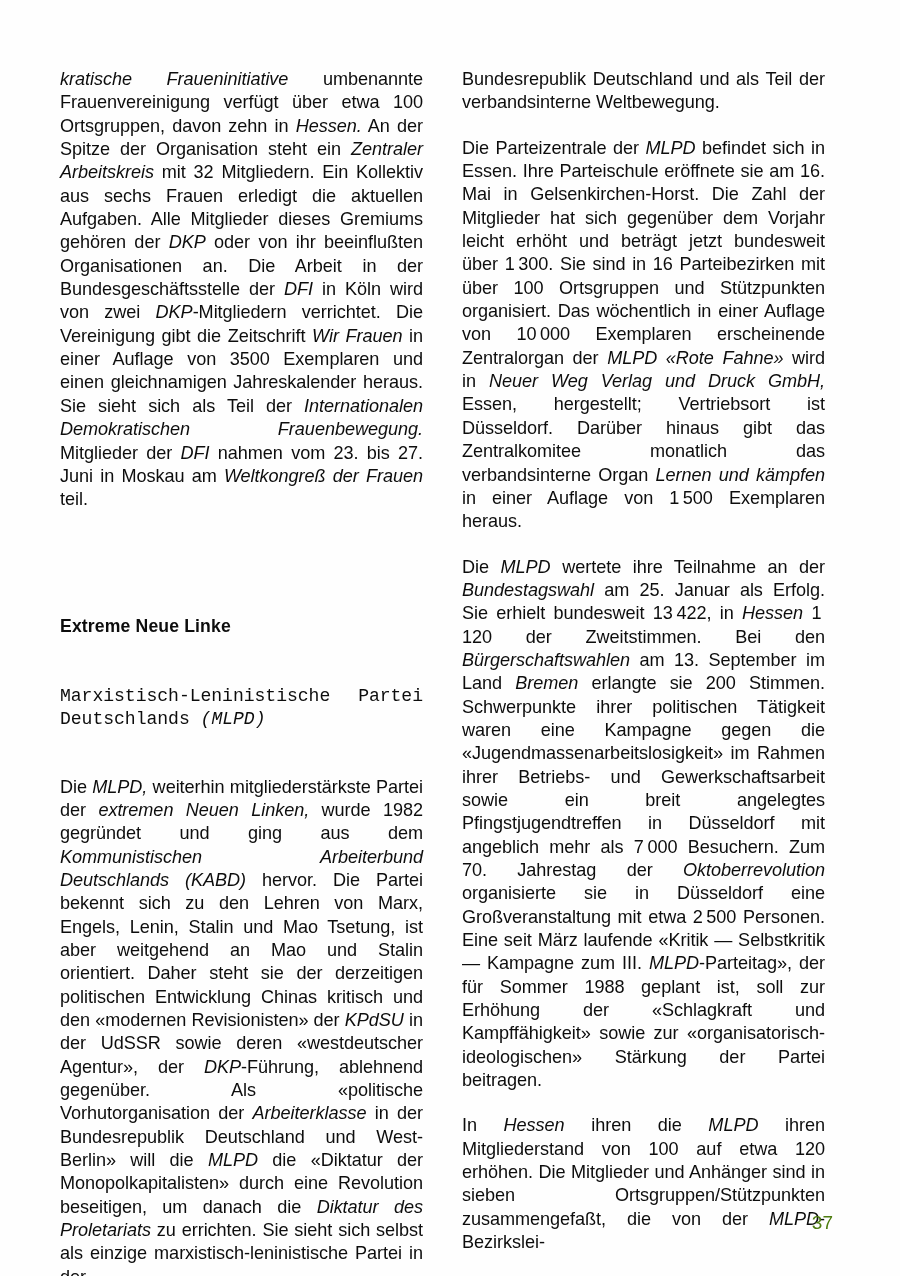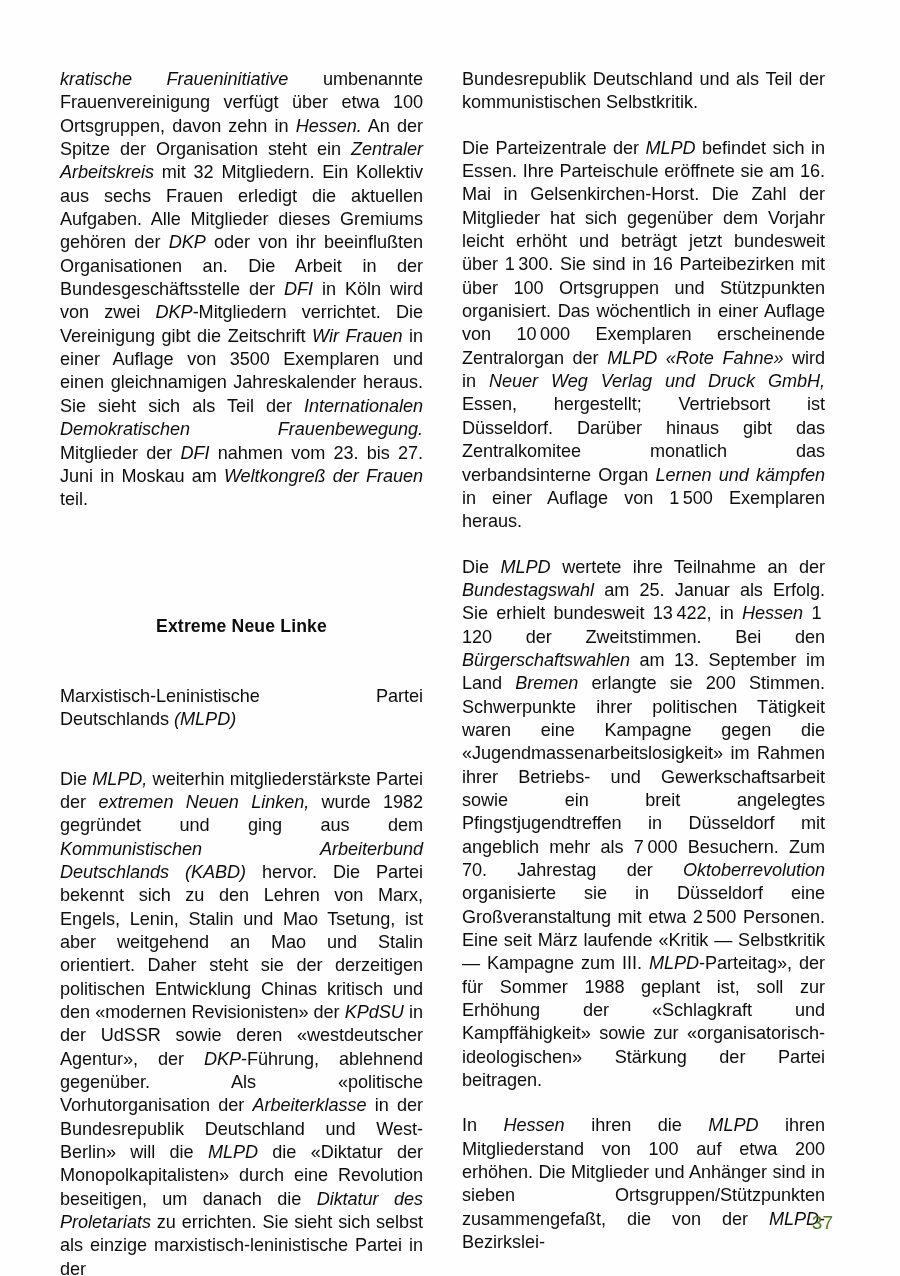--- a/index.html
+++ b/index.html
@@ -39,32 +39,33 @@
     text-justify: inter-word;
     letter-spacing: -0.05px;
     word-spacing: 0.1px;
     hyphens: manual;
     -webkit-hyphens: manual;
   }
   p.body-par:last-child {
     margin-bottom: 8px;
   }
   p.tight {
-    margin-bottom: 8px;
+    margin-bottom: 16px;
+    font-family: Liberation Mono, monospace;
   }
   .it {
     font-style: italic;
   }
   h2.section-heading {
     margin: 0;
     font-size: 17.6px;
     line-height: 23.35px;
     font-weight: bold;
     letter-spacing: 0.15px;
-    text-align: center;
+    text-align: left;
   }
   .gap-before-heading {
     height: 81px;
   }
   .gap-after-heading {
     height: 47px;
   }
   .gap-after-subtitle {
     height: 28px;
   }
@@ -97,23 +98,23 @@
       <div class="gap-after-heading"></div>
 
       <p class="body-par tight"><span>Marxistisch-Leninistische Partei Deutschlands </span><span class="it">(MLPD)</span></p>
 
       <div class="gap-after-subtitle"></div>
 
       <p class="body-par"><span>Die </span><span class="it">MLPD,</span><span> weiterhin mitgliederstärkste Partei der </span><span class="it">extremen Neuen Linken,</span><span> wurde 1982 gegründet und ging aus dem </span><span class="it">Kommunistischen Arbeiterbund Deutschlands (KABD)</span><span> hervor. Die Partei bekennt sich zu den Lehren von Marx, Engels, Lenin, Stalin und Mao Tsetung, ist aber weitgehend an Mao und Stalin orientiert. Daher steht sie der derzeitigen politischen Entwicklung Chinas kritisch und den «modernen Revisionisten» der </span><span class="it">KPdSU</span><span> in der UdSSR sowie deren «westdeutscher Agentur», der </span><span class="it">DKP</span><span>-Führung, ablehnend gegenüber. Als «politische Vorhutorganisation der </span><span class="it">Arbeiterklasse</span><span> in der Bundesrepublik Deutschland und West-Berlin» will die </span><span class="it">MLPD</span><span> die «Diktatur der Monopolkapitalisten» durch eine Revolution beseitigen, um danach die </span><span class="it">Diktatur des Proletariats</span><span> zu errichten. Sie sieht sich selbst als einzige marxistisch-leninistische Partei in der</span></p>
     </div>
 
     <div class="col">
-      <p class="body-par"><span>Bundesrepublik Deutschland und als Teil der kommunistischen Selbstkritik.</span></p>
+      <p class="body-par"><span>Bundesrepublik Deutschland und als Teil der verbandsinterne Weltbewegung.</span></p>
       <p class="body-par"><span>Die Parteizentrale der </span><span class="it">MLPD</span><span> befindet sich in Essen. Ihre Parteischule eröffnete sie am 16. Mai in Gelsenkirchen-Horst. Die Zahl der Mitglieder hat sich gegenüber dem Vorjahr leicht erhöht und beträgt jetzt bundesweit über 1 300. Sie sind in 16 Parteibezirken mit über 100 Ortsgruppen und Stützpunkten organisiert. Das wöchentlich in einer Auflage von 10 000 Exemplaren erscheinende Zentralorgan der </span><span class="it">MLPD «Rote Fahne»</span><span> wird in </span><span class="it">Neuer Weg Verlag und Druck GmbH,</span><span> Essen, hergestellt; Vertriebsort ist Düsseldorf. Darüber hinaus gibt das Zentralkomitee monatlich das verbandsinterne Organ </span><span class="it">Lernen und kämpfen</span><span> in einer Auflage von 1 500 Exemplaren heraus.</span></p>
       <p class="body-par"><span>Die </span><span class="it">MLPD</span><span> wertete ihre Teilnahme an der </span><span class="it">Bundestagswahl</span><span> am 25. Januar als Erfolg. Sie erhielt bundesweit 13 422, in </span><span class="it">Hessen</span><span> 1 120 der Zweitstimmen. Bei den </span><span class="it">Bürgerschaftswahlen</span><span> am 13. September im Land </span><span class="it">Bremen</span><span> erlangte sie 200 Stimmen. Schwerpunkte ihrer politischen Tätigkeit waren eine Kampagne gegen die «Jugendmassenarbeitslosigkeit» im Rahmen ihrer Betriebs- und Gewerkschaftsarbeit sowie ein breit angelegtes Pfingstjugendtreffen in Düsseldorf mit angeblich mehr als 7 000 Besuchern. Zum 70. Jahrestag der </span><span class="it">Oktoberrevolution</span><span> organisierte sie in Düsseldorf eine Großveranstaltung mit etwa 2 500 Personen. Eine seit März laufende «Kritik — Selbstkritik — Kampagne zum III. </span><span class="it">MLPD</span><span>-Parteitag», der für Sommer 1988 geplant ist, soll zur Erhöhung der «Schlagkraft und Kampffähigkeit» sowie zur «organisatorisch-ideologischen» Stärkung der Partei beitragen.</span></p>
-      <p class="body-par"><span>In </span><span class="it">Hessen</span><span> ihren die </span><span class="it">MLPD</span><span> ihren Mitgliederstand von 100 auf etwa 200 erhöhen. Die Mitglieder und Anhänger sind in sieben Ortsgruppen/Stützpunkten zusammengefaßt, die von der </span><span class="it">MLPD</span><span>-Bezirkslei-</span></p>
+      <p class="body-par"><span>In </span><span class="it">Hessen</span><span> ihren die </span><span class="it">MLPD</span><span> ihren Mitgliederstand von 100 auf etwa 120 erhöhen. Die Mitglieder und Anhänger sind in sieben Ortsgruppen/Stützpunkten zusammengefaßt, die von der </span><span class="it">MLPD</span><span>-Bezirkslei-</span></p>
     </div>
 
   </div>
 
   <div class="page-number">37</div>
 
 </div>
 
 </body></html>

